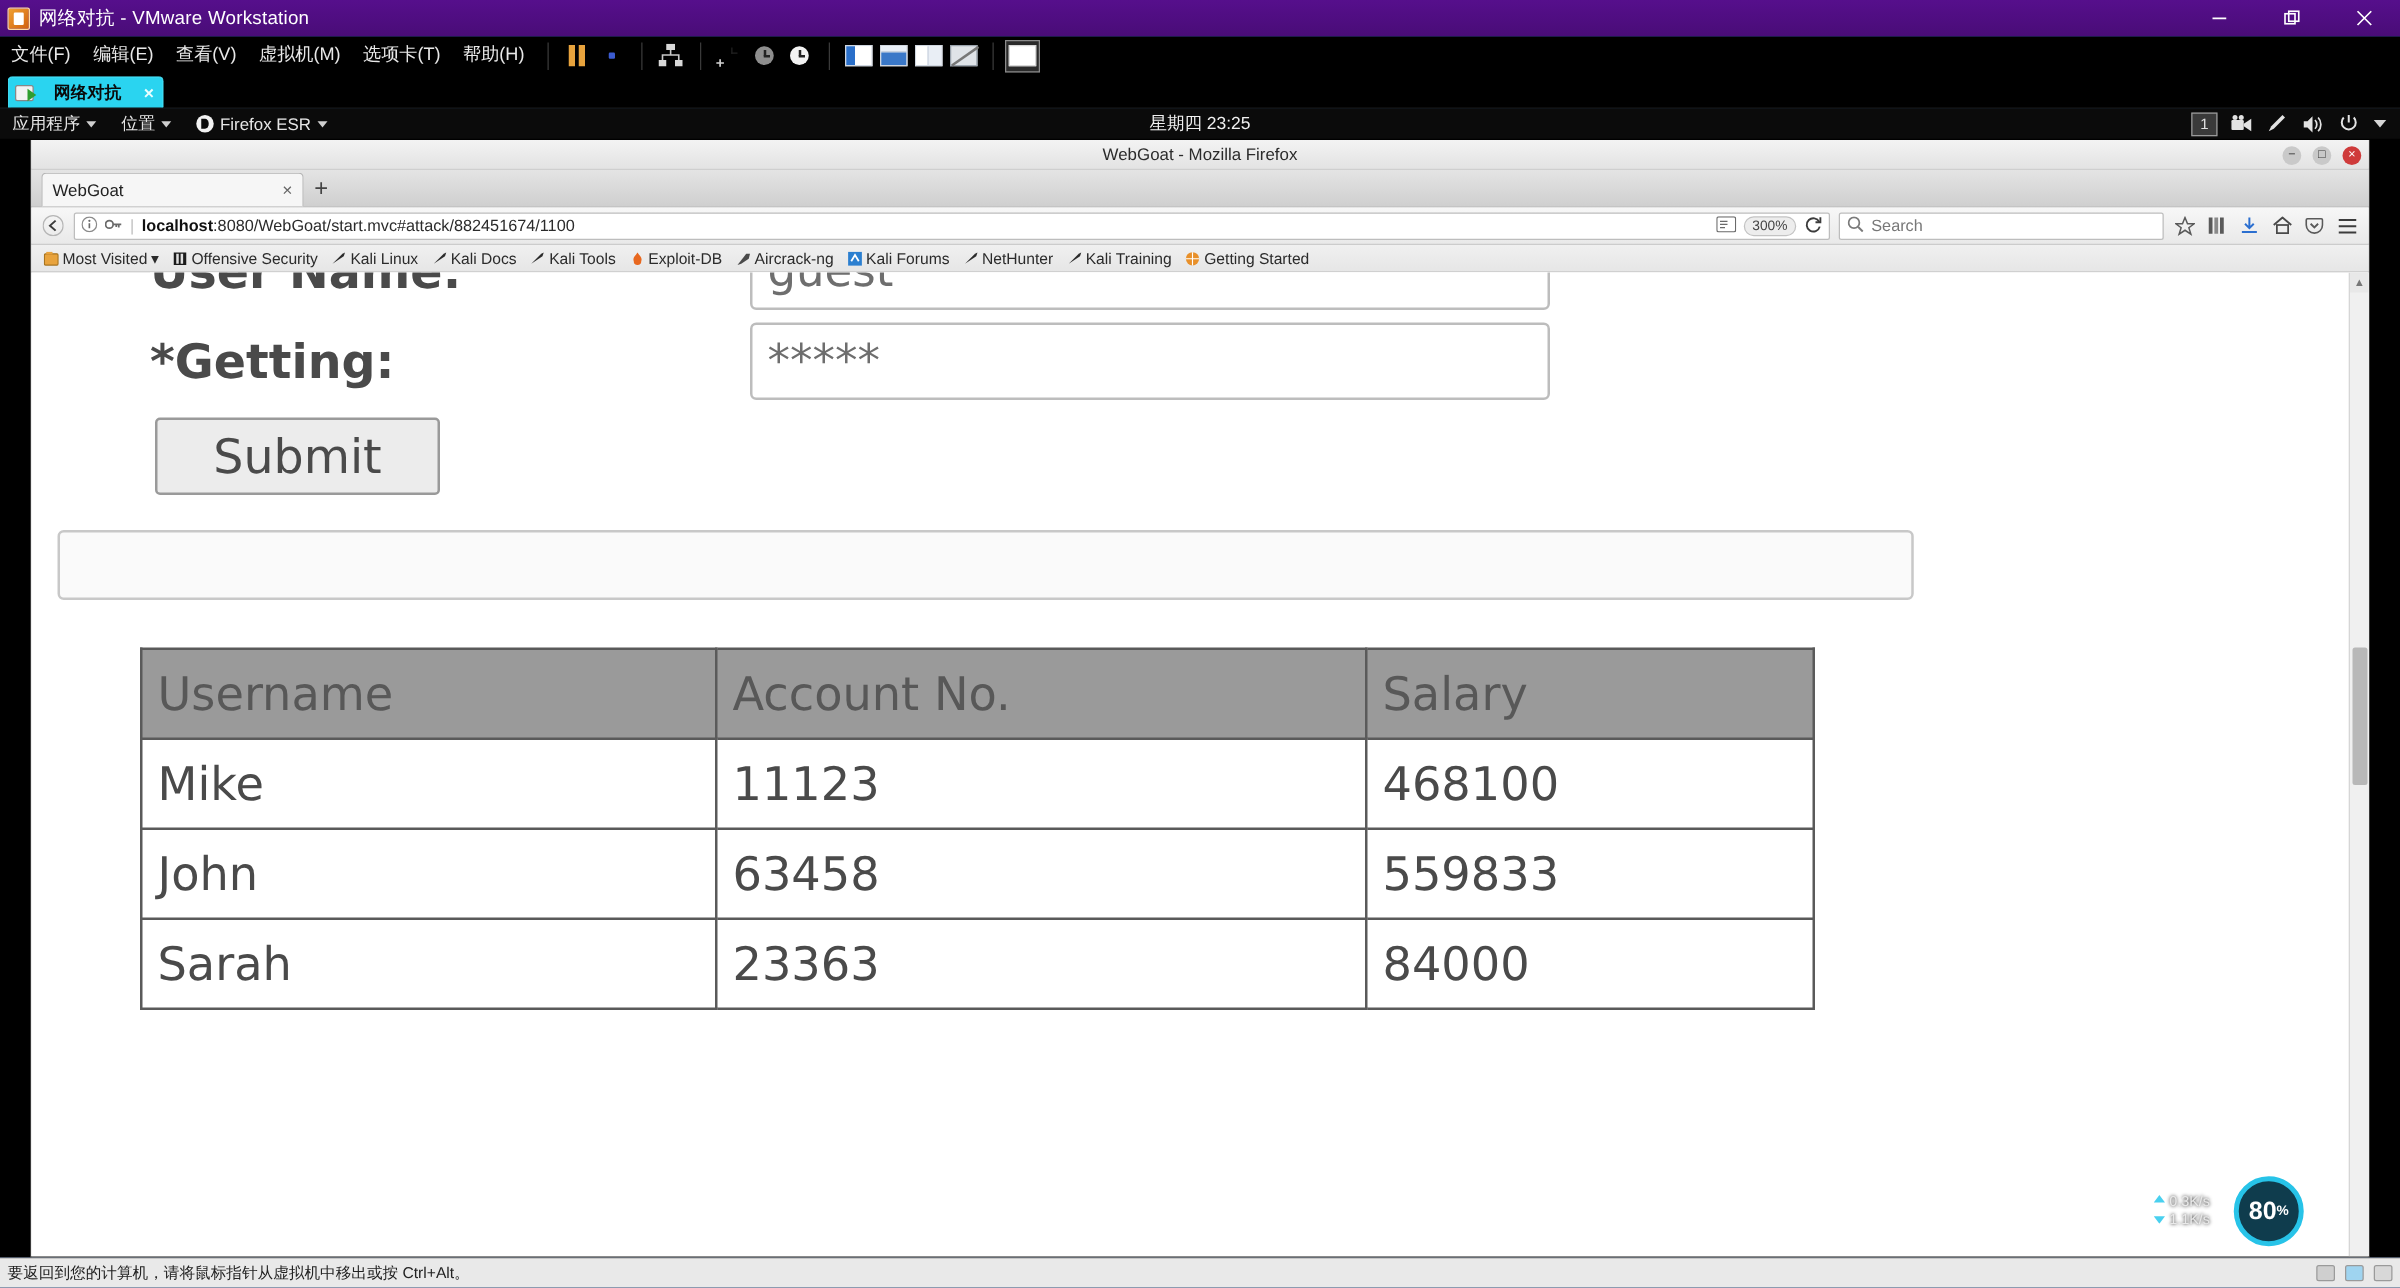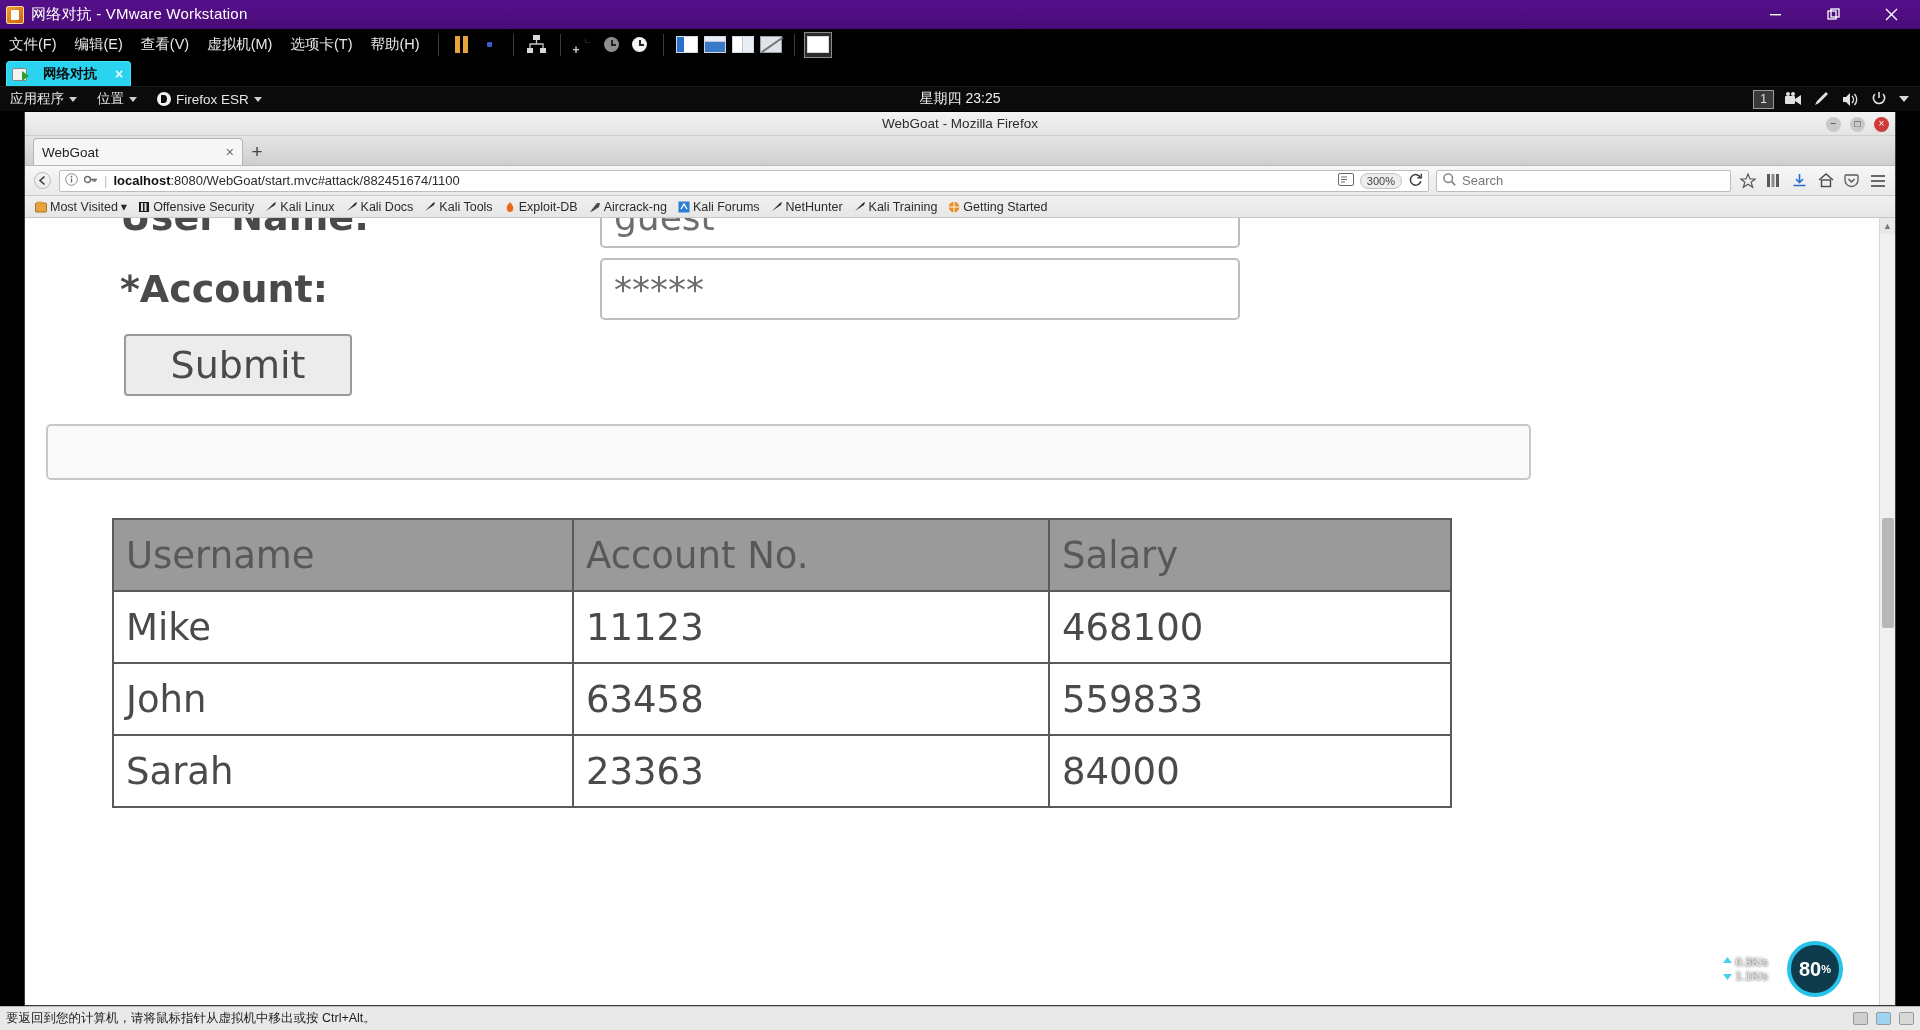--- a/index.html
+++ b/index.html
@@ -118,21 +118,21 @@
   .ff-newtab{width:28px;height:27px;display:flex;align-items:center;justify-content:center;color:#444;font-size:19px;}
 
   .ff-navbar{height:30px;background:#f2f2f2;display:flex;align-items:center;gap:7px;padding:0 8px;border-bottom:1px solid #ccc;
      background:linear-gradient(to bottom,#f7f7f7,#e9e9e9);}
   .ff-navbtn{width:19px;height:19px;display:flex;align-items:center;justify-content:center;color:#3c3c3c;}
   .ff-urlbar{flex:1;height:22px;background:#fff;border:1px solid #bdbdbd;border-radius:2px;display:flex;align-items:center;
     padding:0 5px;gap:6px;font-size:13px;color:#2b2b2b;}
   .ff-url-text{flex:1;white-space:nowrap;overflow:hidden;}
   .ff-url-text b{font-weight:bold;color:#111;}
   .ff-zoom{border:1px solid #c3c3c3;background:#ededed;border-radius:9px;font-size:11px;padding:1px 6px;color:#444;}
-  .ff-search{width:295px;height:22px;background:#fff;border:1px solid #bdbdbd;border-radius:2px;display:flex;align-items:center;
+  .ff-search{width:260px;height:22px;background:#fff;border:1px solid #bdbdbd;border-radius:2px;display:flex;align-items:center;
     padding:0 6px;gap:6px;font-size:13px;color:#777;}
   .ff-bookmarks{height:22px;background:#f2f2f2;display:flex;align-items:center;gap:3px;padding:0 6px;font-size:12.5px;color:#2b2b2b;
     border-bottom:1px solid #c8c8c8;background:linear-gradient(to bottom,#f0f0f0,#e6e6e6);white-space:nowrap;overflow:hidden;}
   .bm{display:flex;align-items:center;gap:3px;padding:0 4px;height:20px;}
   .bm-ico{width:12px;height:12px;display:inline-block;flex:0 0 auto;}
 
   
   .ff-content{flex:1;background:#fff;position:relative;overflow:hidden;display:flex;}
   .page-area{flex:1;position:relative;overflow:hidden;}
   .page-inner{position:absolute;left:0;top:0;right:0;padding:0 95px;}
@@ -148,21 +148,21 @@
   .message-bar{margin-top:28px;height:56px;border:2px solid #c8c8c8;border-radius:5px;background:#fafafa;width:1485px;
     margin-left:-74px;}
 
   table.results{margin-top:38px;border-collapse:collapse;width:1340px;margin-left:-8px;
     font-family:"DejaVu Sans",sans-serif;}
   table.results th, table.results td{border:2px solid #5a5a5a;padding:6px 12px;text-align:left;
     font-size:37px;font-weight:normal;color:#4a4a4a;height:72px;}
   table.results th{background:#9a9a9a;color:#585858;}
   table.results td{background:#fff;}
   .col-a{width:460px;}
-  .col-b{width:476px;}
+  .col-b{width:520px;}
 
   
   .v-scroll{width:16px;background:#f0f0f0;border-left:1px solid #d6d6d6;position:relative;}
   .v-scroll .arrow{height:16px;display:flex;align-items:center;justify-content:center;color:#777;font-size:9px;background:#e8e8e8;}
   .v-thumb{position:absolute;left:2px;width:12px;background:#b8b8b8;border-radius:2px;}
 
   
   .net-blob{position:absolute;right:36px;bottom:8px;display:flex;align-items:center;gap:19px;}
   .net-rates{color:#e9e9e9;font-size:11.5px;line-height:14px;text-shadow:0 0 3px #000;}
   .net-rates div{display:flex;align-items:center;gap:3px;}
@@ -526,21 +526,21 @@
         <div class="page-area">
           <div class="page-inner" style="top:-32px;">
             <div class="lesson-box">
 
               <div class="form-row">
                 <div class="form-label">User Name:</div>
                 <div class="form-input">guest</div>
               </div>
 
               <div class="form-row">
-                <div class="form-label">*Account:</div>
+                <div class="form-label">*Getting:</div>
                 <div class="form-input">*****</div>
               </div>
 
               <div class="submit-btn">Submit</div>
 
               <div class="message-bar"></div>
 
               <table class="results">
                 <thead>
                   <tr>

